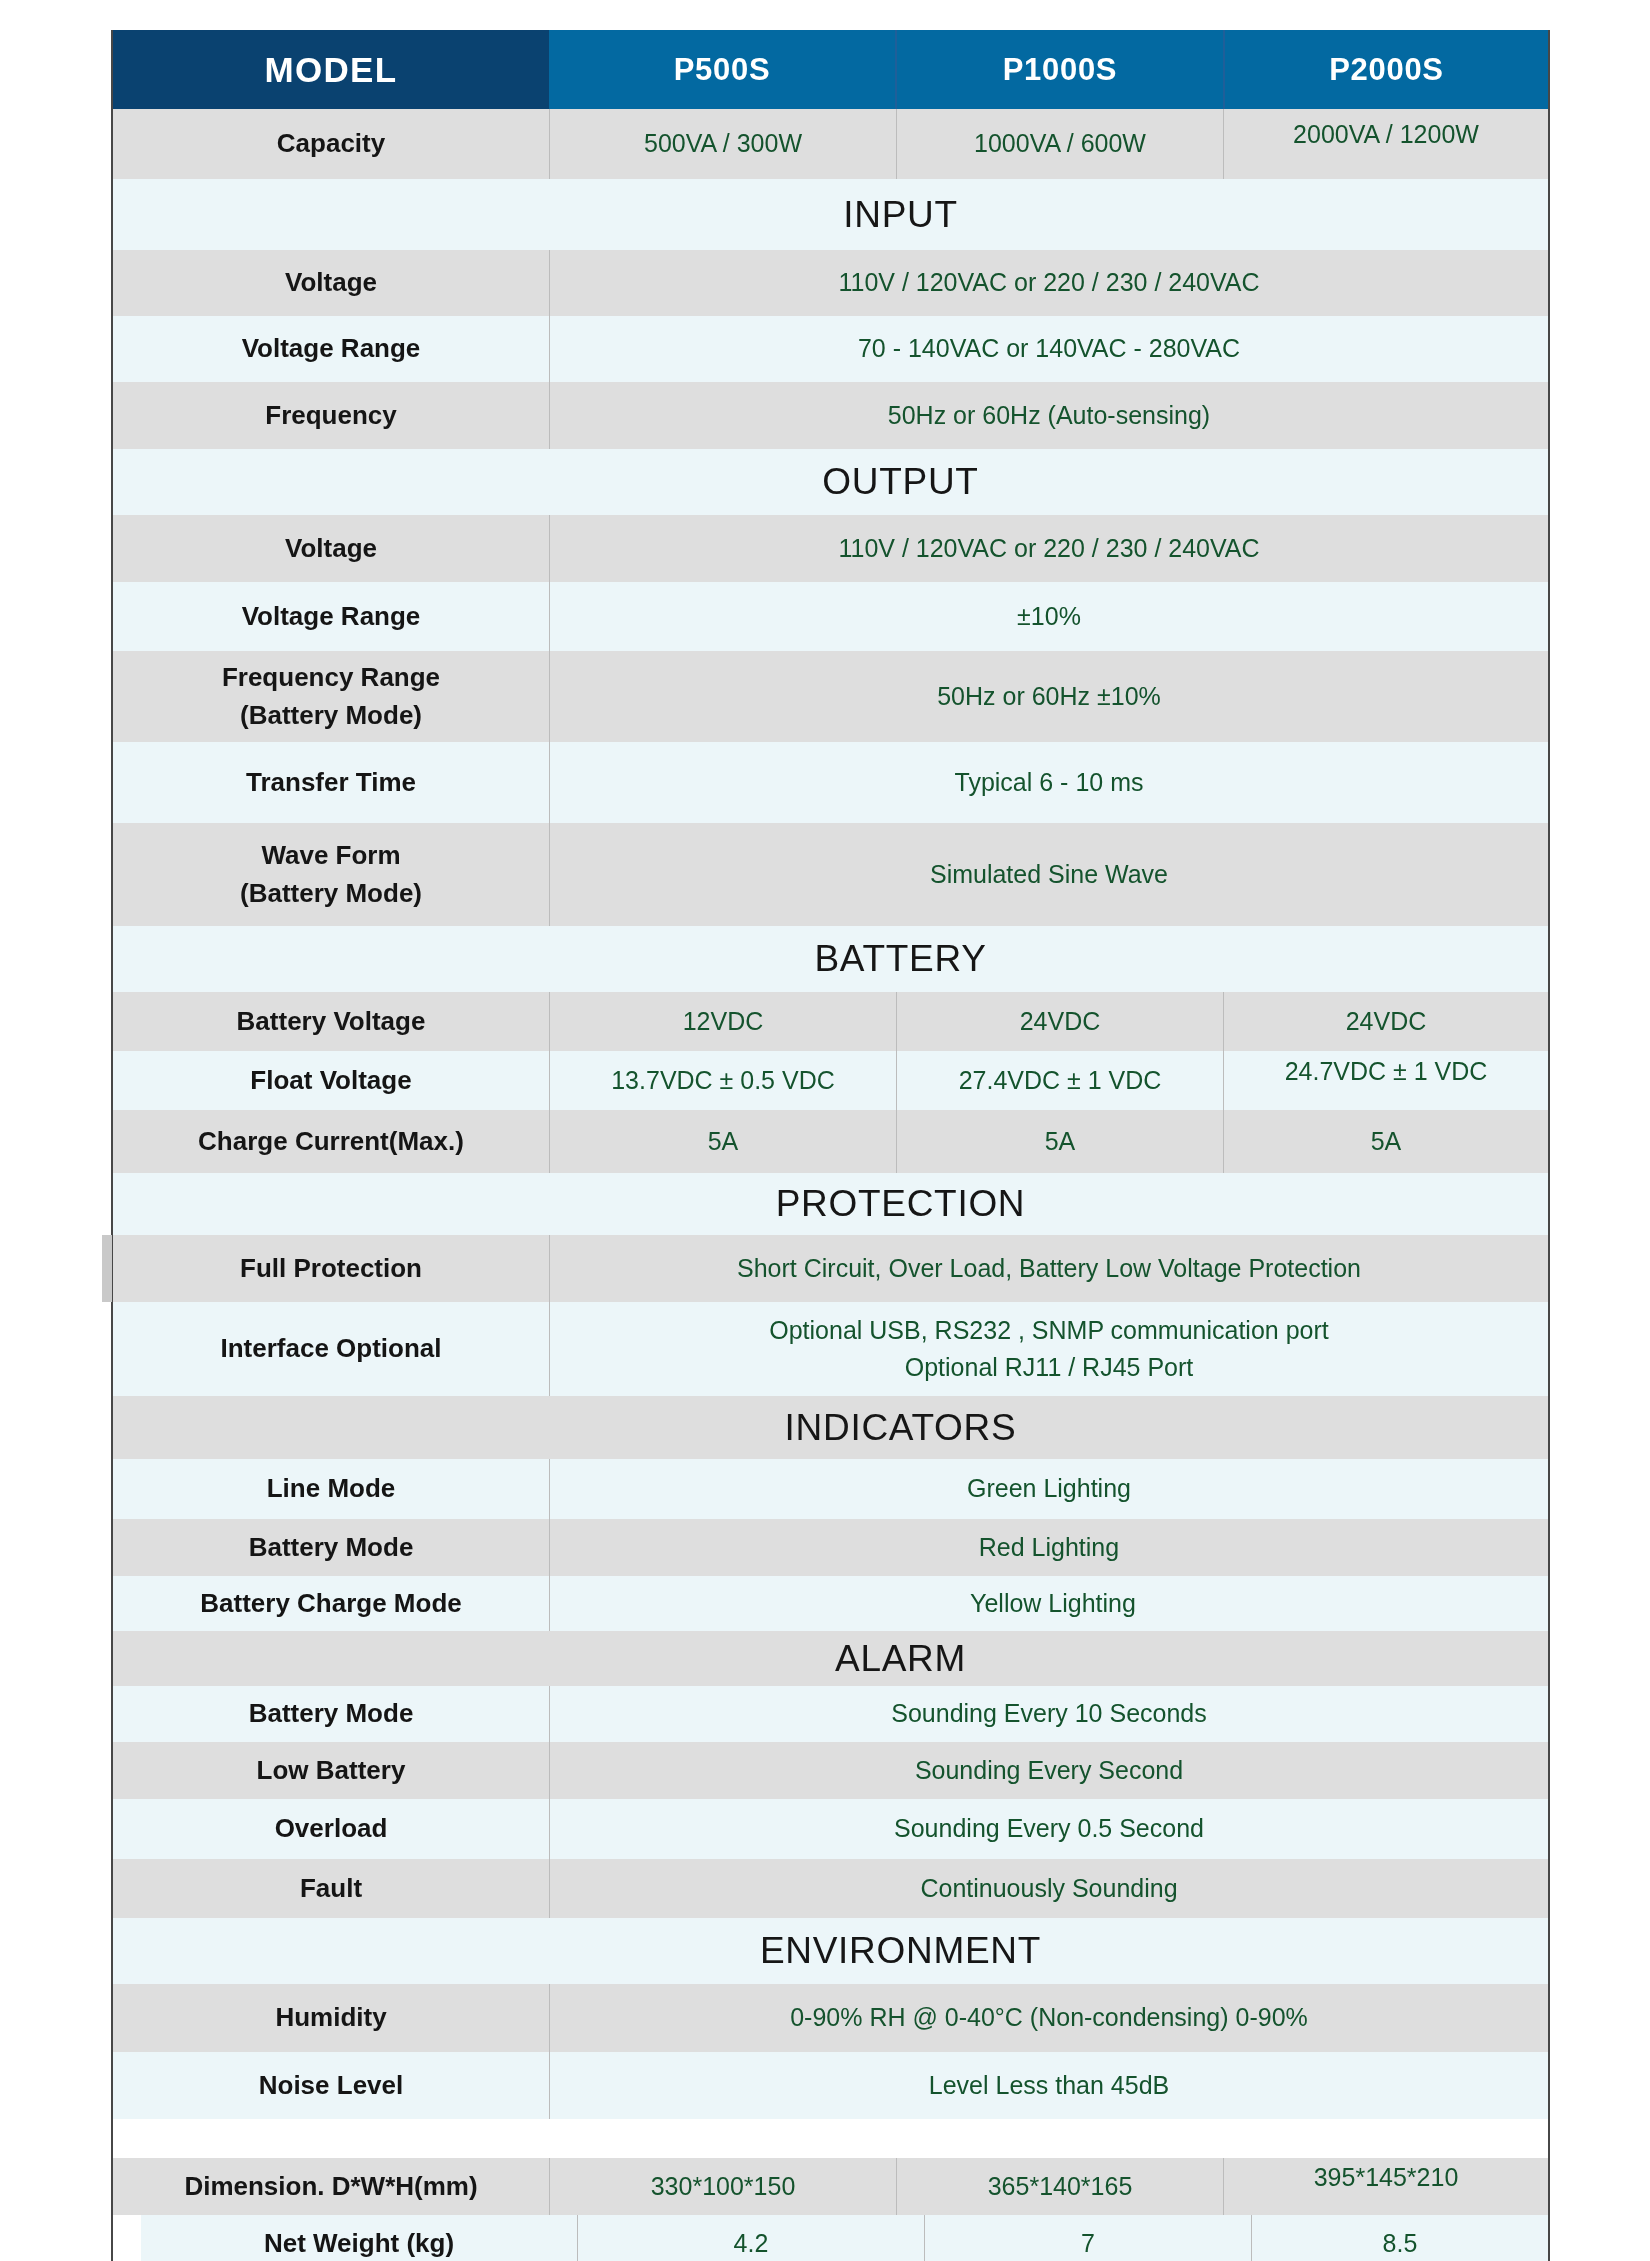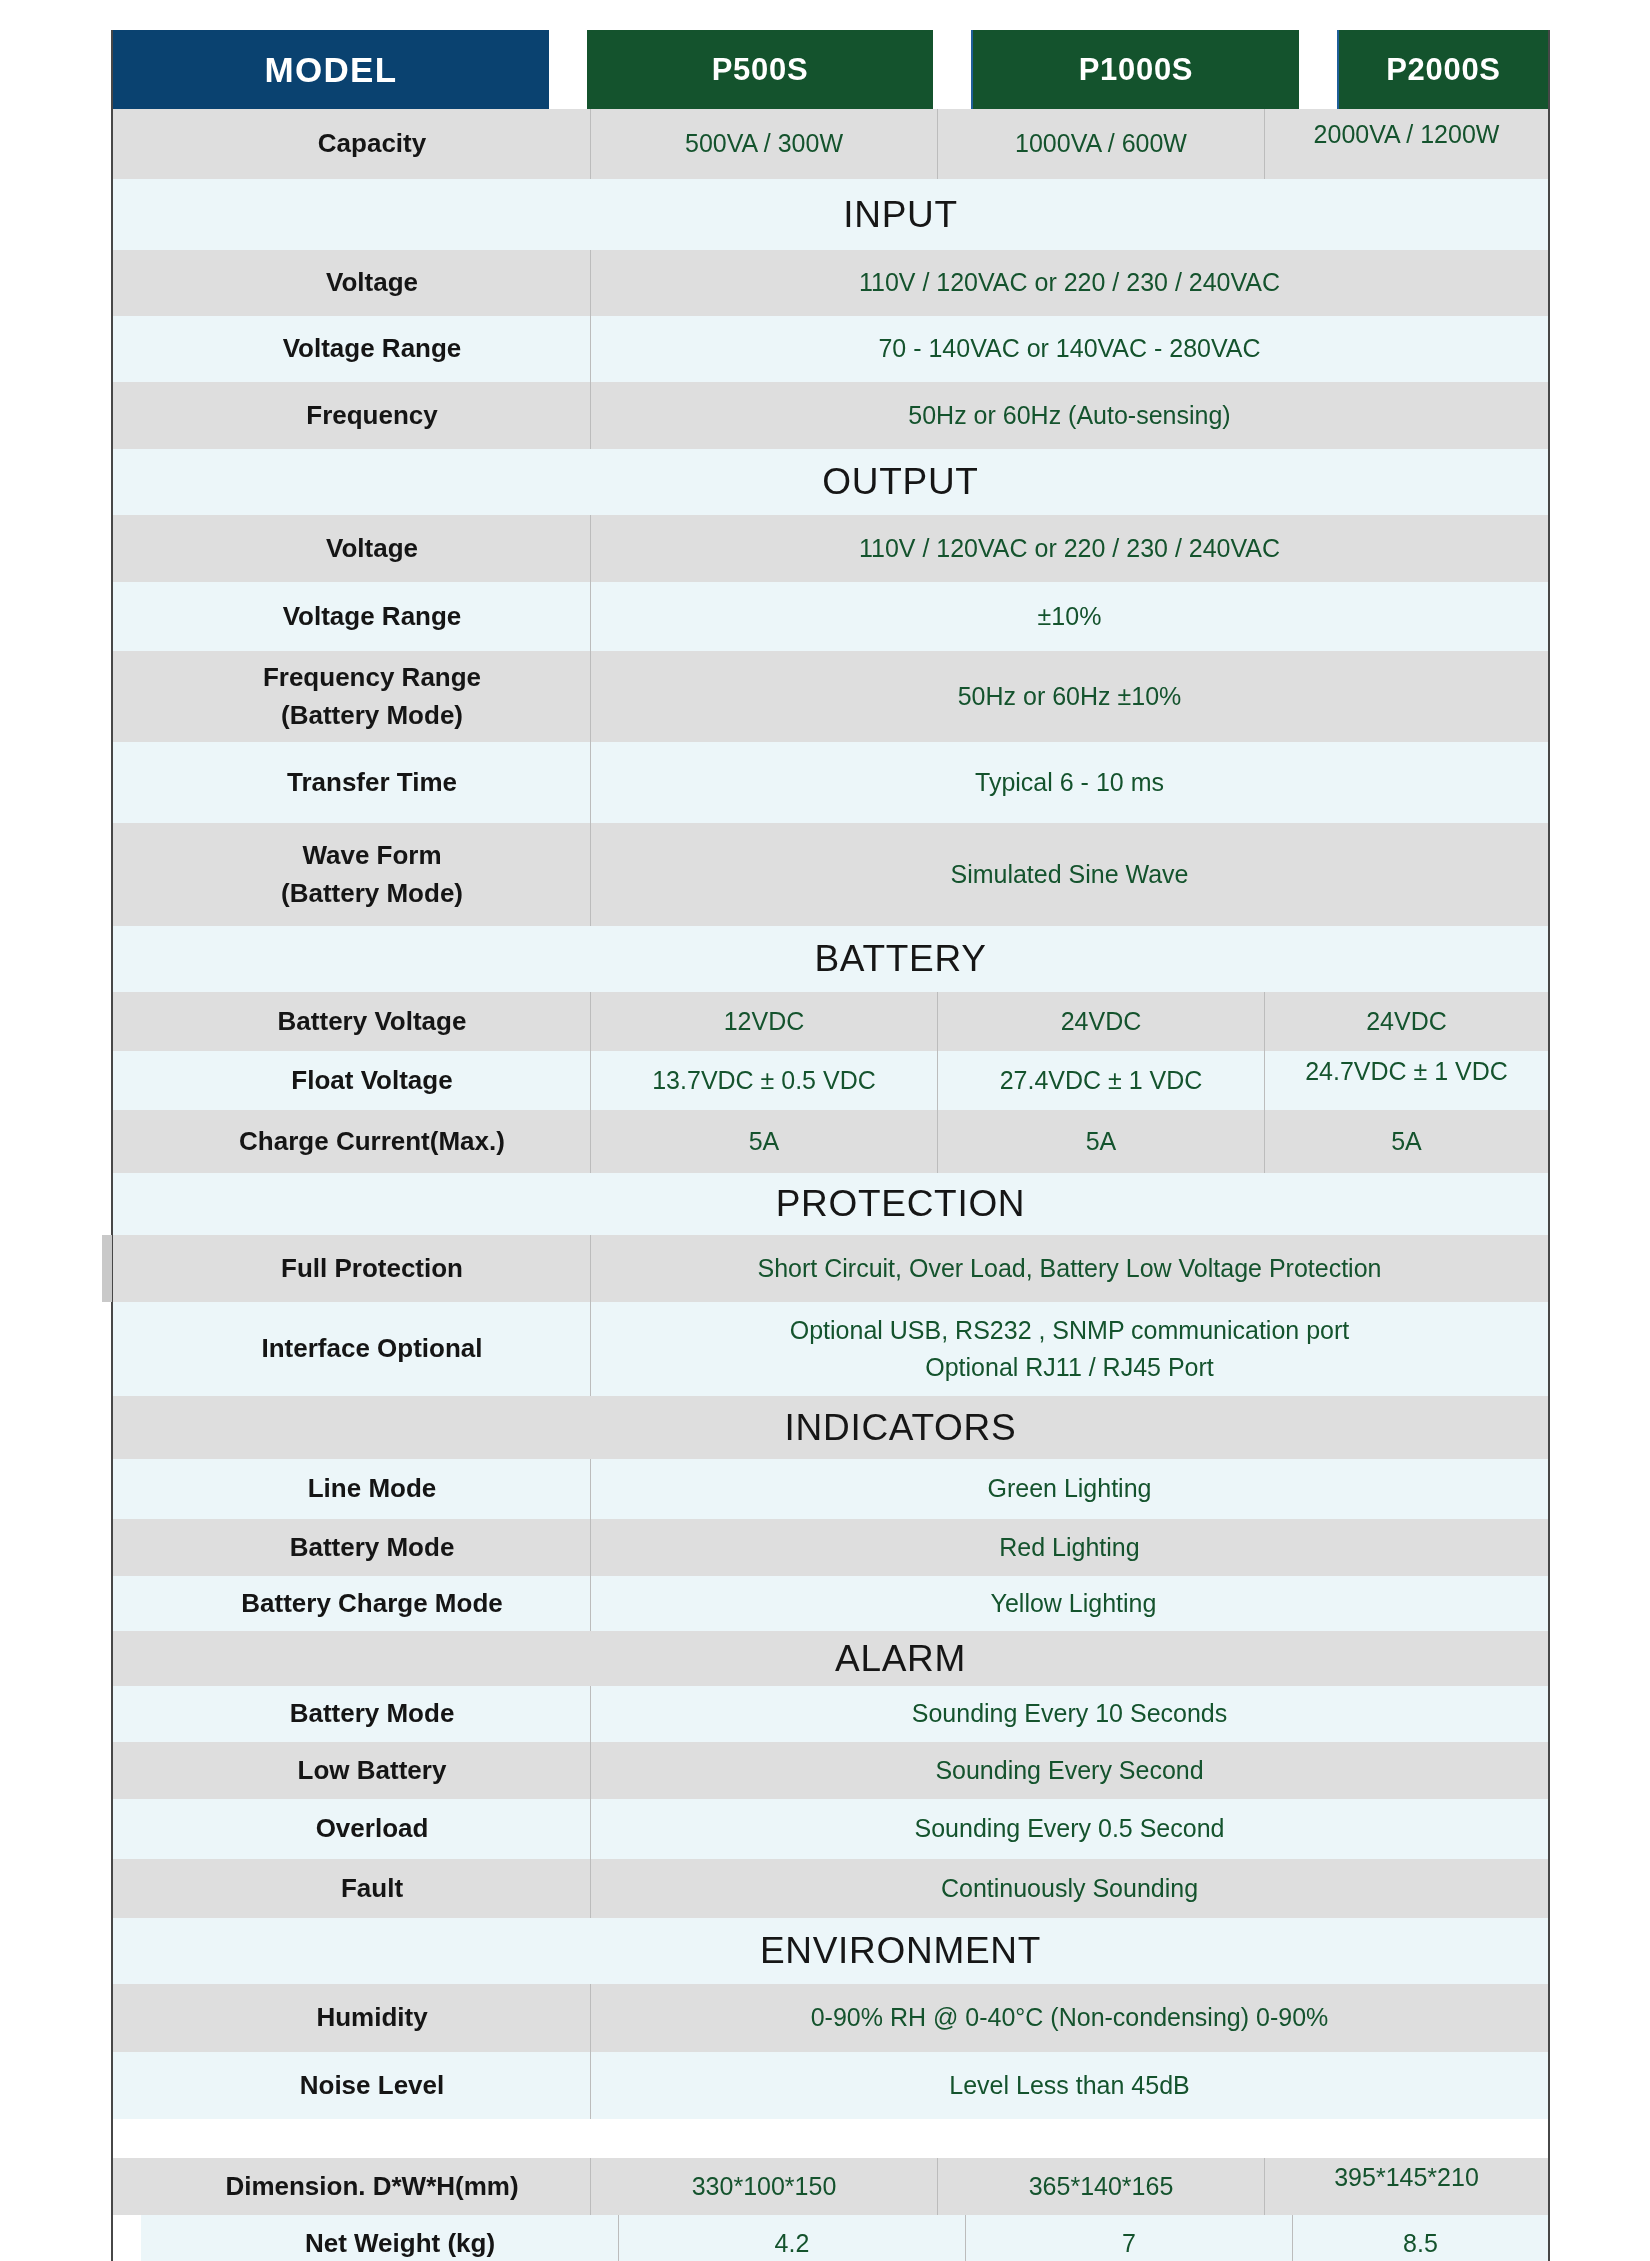--- a/index.html
+++ b/index.html
@@ -14,44 +14,44 @@
     border-bottom:1.3px solid #bfbfbf;
   }
   
   #header-row{display:flex;height:79px;}
   .model-cell{
     flex:0 0 436px;background:#0a4270;color:#ffffff;
     display:flex;align-items:center;justify-content:center;
     font-size:35px;font-weight:bold;letter-spacing:1.3px;
   }
   .mcol{
-    background:#14532d;color:#ffffff;
+    background:#0369a1;color:#ffffff;
     display:flex;align-items:center;justify-content:center;
-    font-size:31px;font-weight:bold;letter-spacing:0.7px;margin-left:38px;
+    font-size:31px;font-weight:bold;letter-spacing:0.7px;
   }
   .mcol.c0{flex:0 0 346px;}
   .mcol.c1{flex:0 0 326px;}
   .mcol.c2{flex:1;}
   .mcol + .mcol{border-left:2px solid #1f5f99;}
   
   .row{display:flex;position:relative;align-items:stretch;}
   .row.gray{background:#dedede;}
   .row.pale{background:#ecf6f9;}
   .row.tab::before{
     content:"";position:absolute;left:-11.3px;top:0;bottom:0;width:10px;background:#c9c9c9;
   }
   .section-row{
     display:flex;align-items:center;justify-content:center;
     padding-left:140px;box-sizing:border-box;text-align:right;
   }
   .section-title{font-size:37px;font-weight:400;letter-spacing:0.7px;color:#161616;}
   .label-cell{
     flex:0 0 436px;border-right:1.3px solid #bcbcbc;
     display:flex;flex-direction:column;align-items:center;justify-content:center;
-    font-weight:bold;font-size:26px;line-height:1.45;text-align:center;color:#151515;padding-left:41px;
+    font-weight:bold;font-size:26px;line-height:1.45;text-align:center;color:#151515;
   }
   .value-area{flex:1;display:flex;align-items:stretch;}
   .value-cell{
     display:flex;flex-direction:column;align-items:center;justify-content:center;
     flex:1;font-size:25px;text-align:center;line-height:1.5;color:#14532d;
   }
   .value-cell.c0{flex:0 0 346px;}
   .value-cell.c1{flex:0 0 326px;}
   .value-cell.c2{flex:1;}
   .value-cell + .value-cell{border-left:1.3px solid #bcbcbc;}

